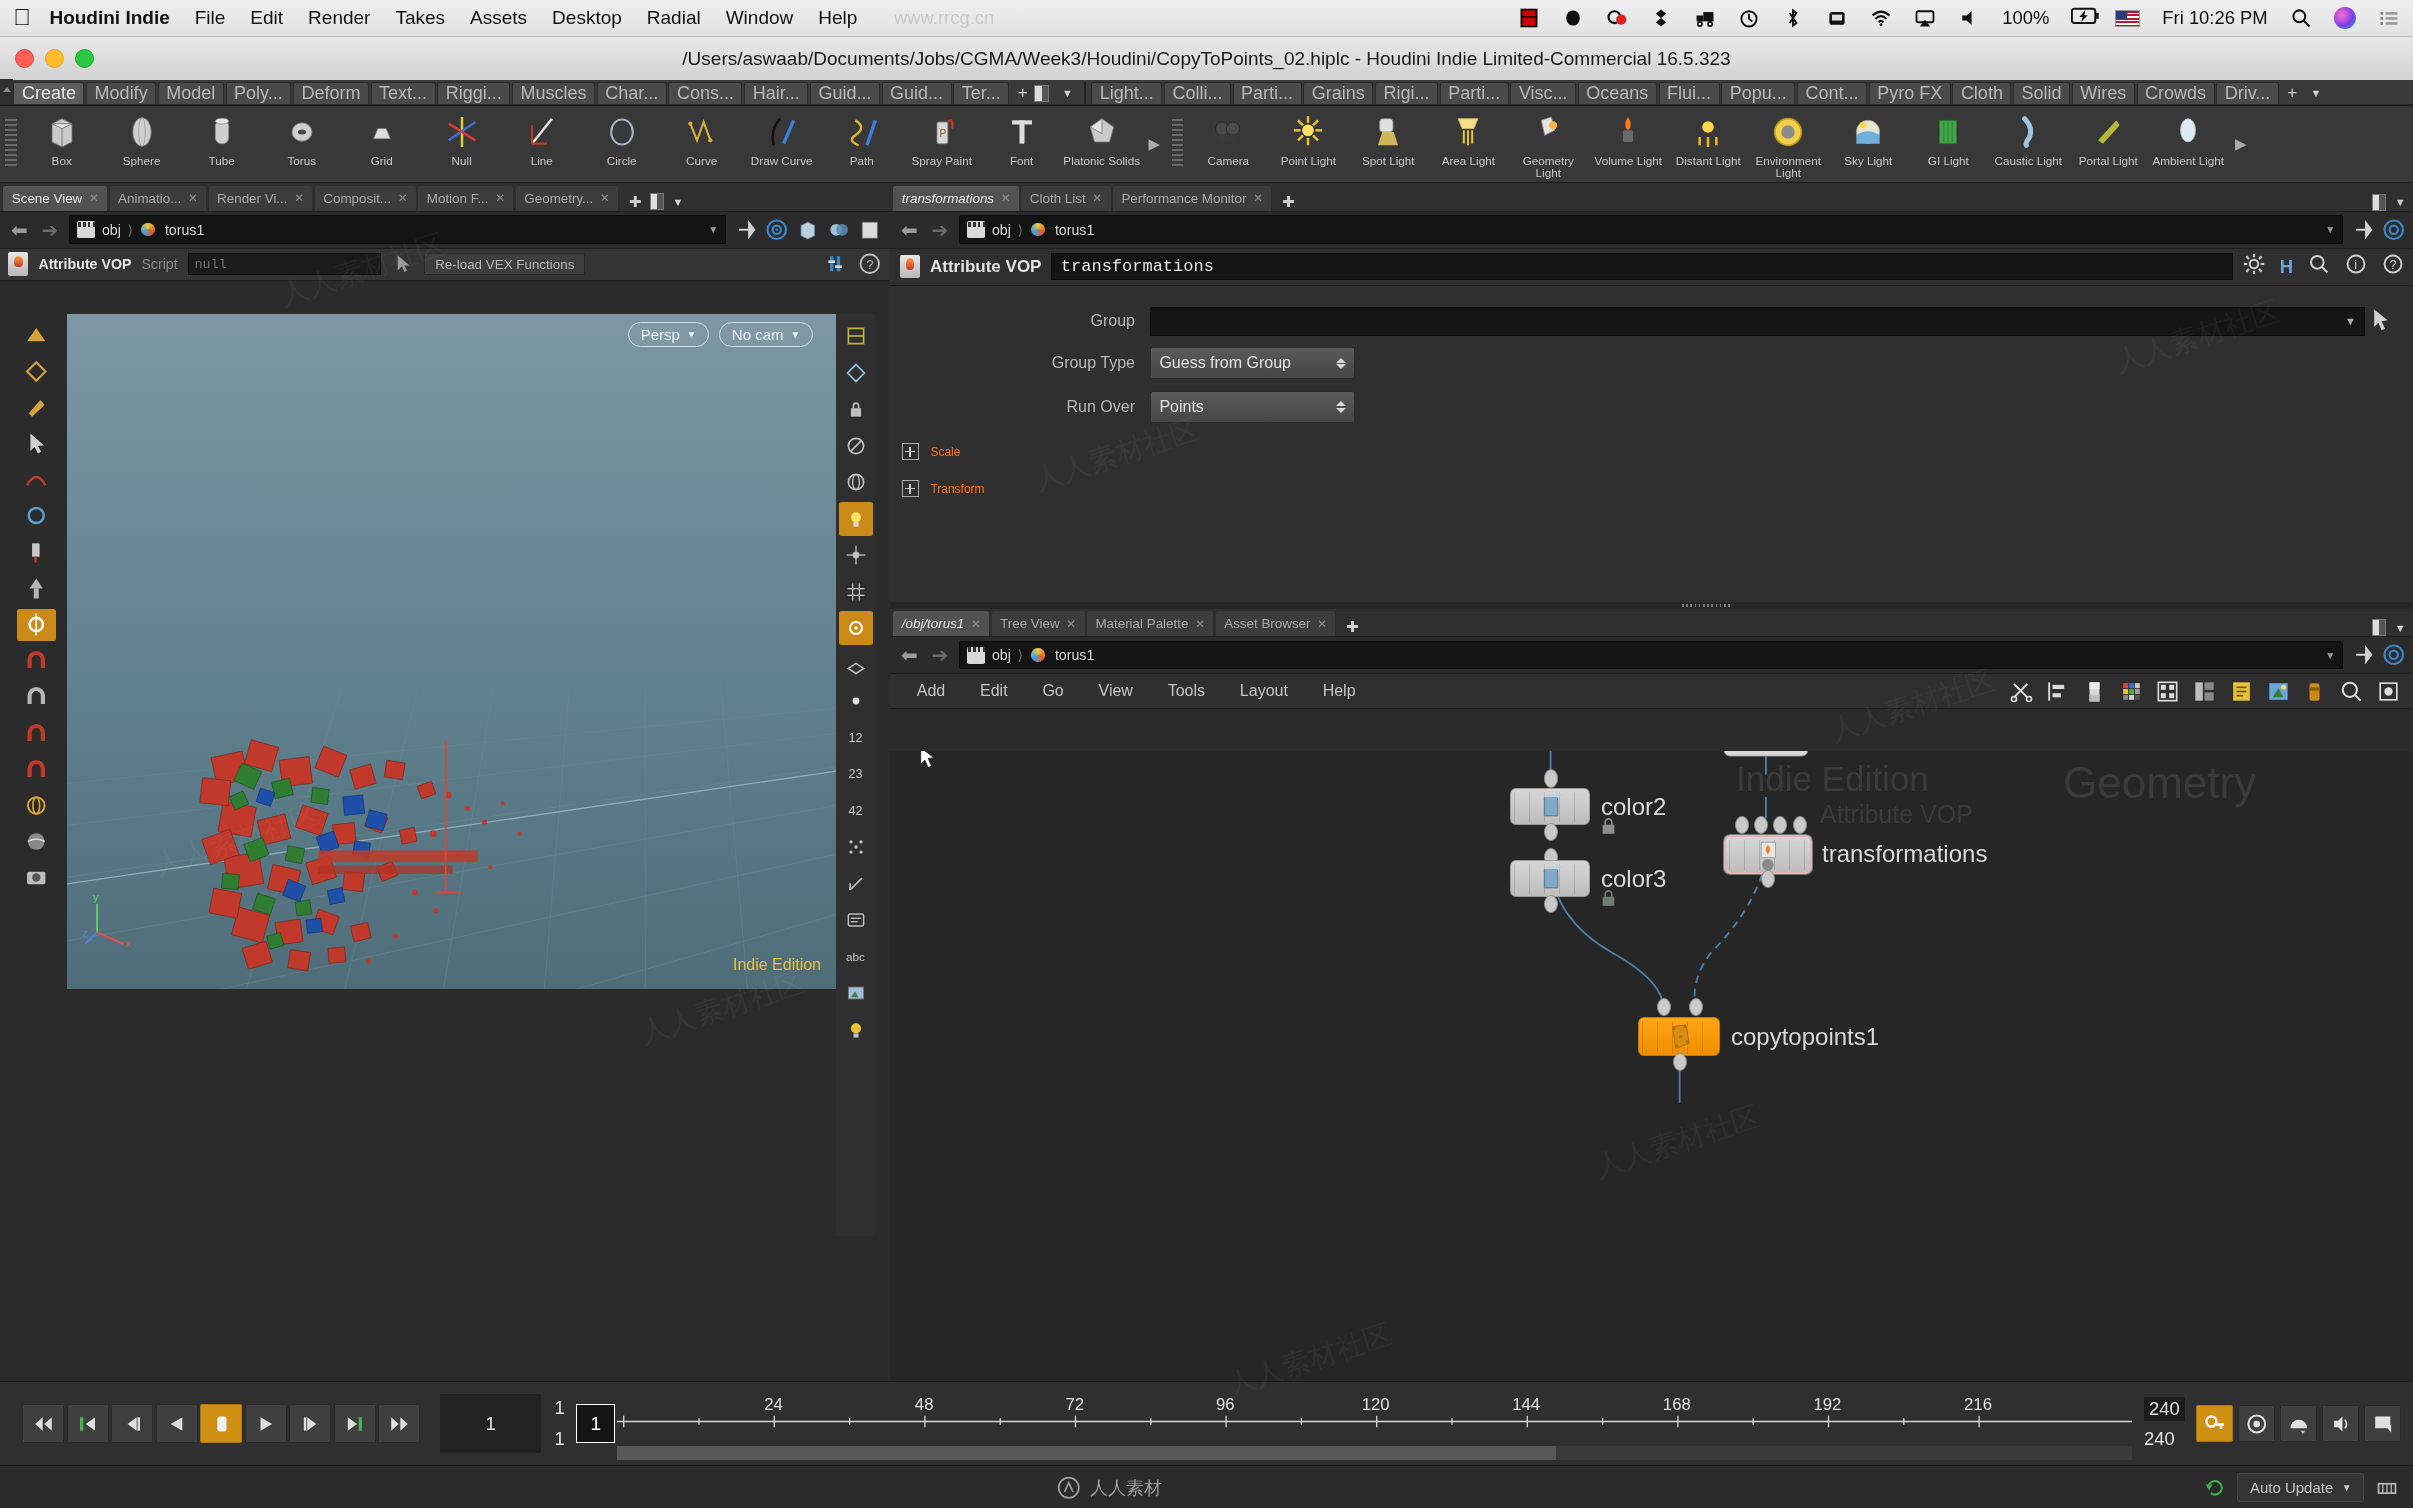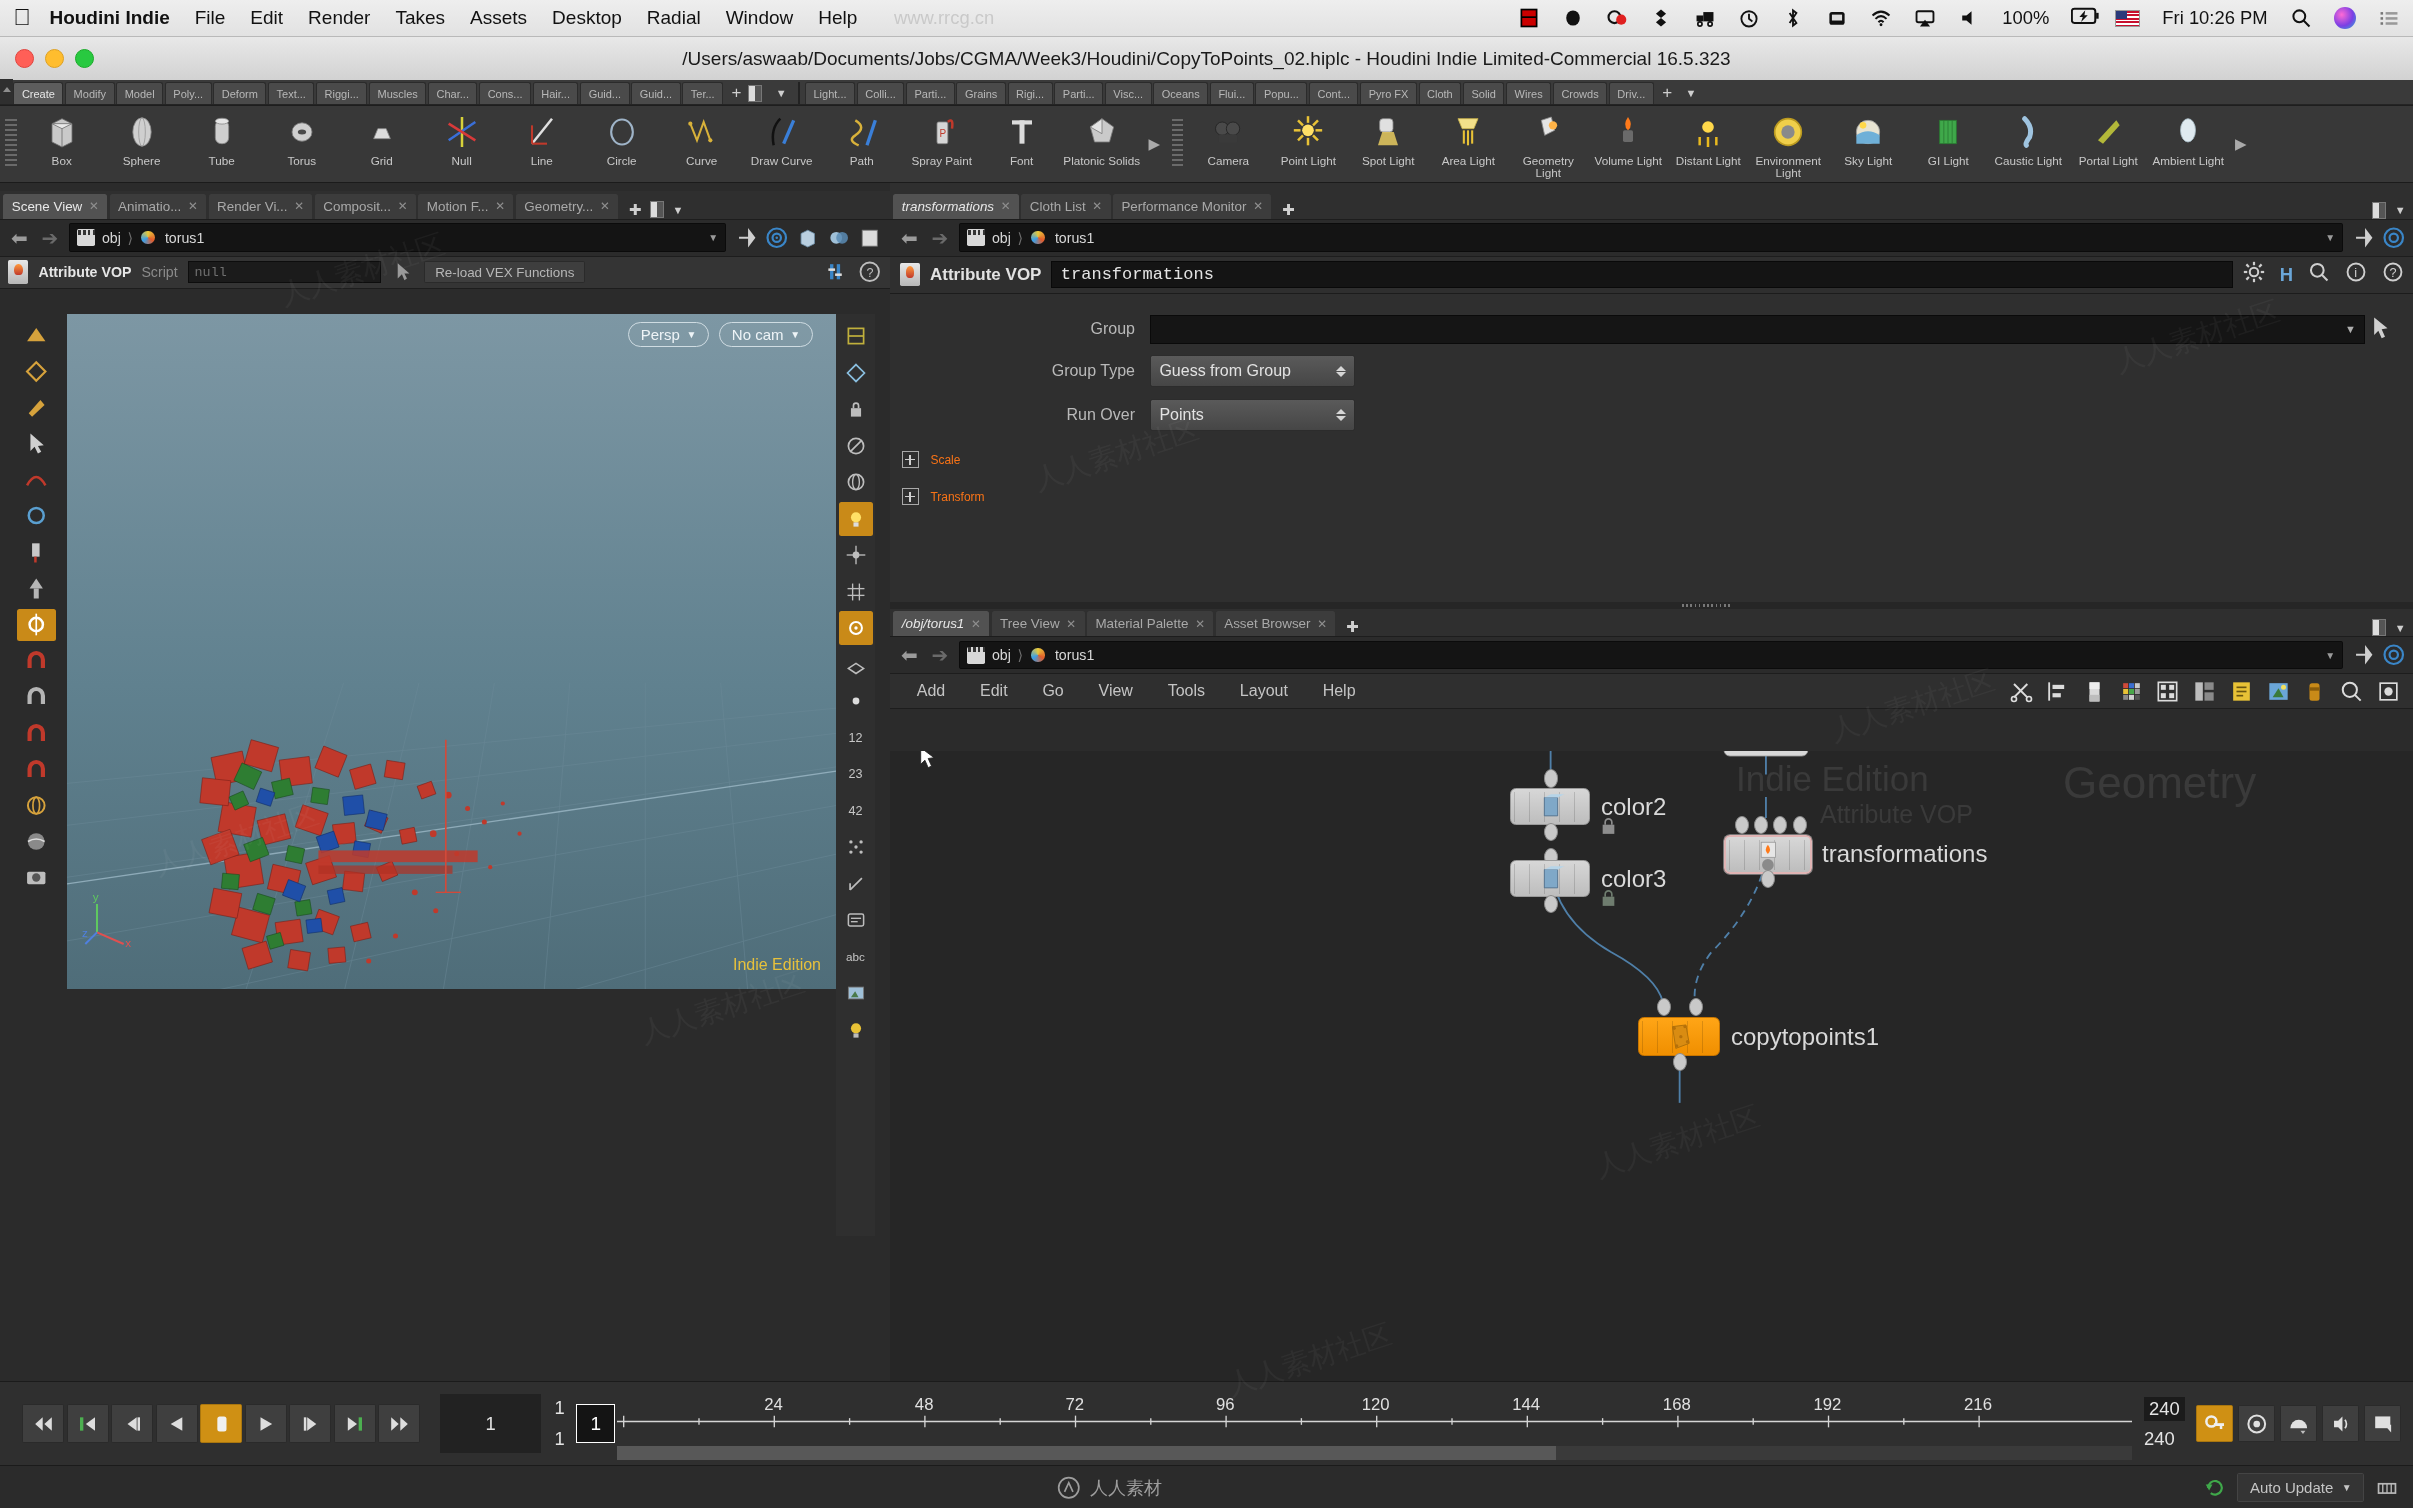--- a/index.html
+++ b/index.html
@@ -55,21 +55,21 @@
   .shelftabs {
     position:absolute; left:0; top:80px; width:2413px; height:25px;
     background:#3a3a3a; display:flex; align-items:flex-end;
     border-bottom:0.8px solid #242424;
   }
   .shelfgrip{width:13.4px;height:25px;background:#2f2f2f;position:relative;}
   .shelfgrip::after{content:"";position:absolute;left:3.4px;top:7.5px;
     border-left:4.2px solid transparent;border-right:4.2px solid transparent;border-bottom:5.9px solid #8d8d8d;}
   .stab {
     height:22px; min-width:40px; padding:0 7.5px; margin-right:1.7px;
-    background:#4a4a4a; color:#b8b8b8; font-size:11px;
+    background:#4a4a4a; color:#b8b8b8; font-size:18px;
     display:flex; align-items:center; justify-content:center;
     border:0.8px solid #2b2b2b; border-bottom:none;
     border-radius:2.5px 2.5px 0 0; white-space:nowrap;
   }
   .stab.active { background:#5d5d5d; color:#e7e7e7; }
   .shelfplus { color:#cfcfcf; font-size:17px; padding:0 6.7px; height:22px; display:flex; align-items:center;}
   .shelfcaret{color:#cfcfcf;font-size:11px;padding:0 6.7px;height:22px;display:flex;align-items:center;}
   .shelf-sep{width:1.7px;height:22px;background:#222;margin:0 5px;}
 
   
@@ -91,21 +91,21 @@
     background:repeating-linear-gradient(#6a6a6a 0 1.7px,transparent 1.7px 5px);margin:0 5px;}
 
   
   .main { position:absolute; left:0; top:183px; width:2413px; height:1198px; background:#232323;}
 
   
   .leftcol { position:absolute; left:0; top:0; width:890px; height:1198px; background:#2b2b2b;}
 
   .panetabs {
     height:28.5px; background:#2f2f2f; display:flex; align-items:flex-end;
-    border-bottom:0.8px solid #1d1d1d; padding-left:3.4px;margin-top:8px;
+    border-bottom:0.8px solid #1d1d1d; padding-left:3.4px;
   }
   .ptab{
     height:25px;padding:0 8.4px;margin-right:2.5px;background:#3c3c3c;color:#a9a9a9;
     font-size:13.4px;display:flex;align-items:center;gap:6.7px;
     border-radius:2.5px 2.5px 0 0; white-space:nowrap;
   }
   .ptab.active{background:#525252;color:#e8e8e8;}
   .ptab .x{font-size:11.7px;color:#8f8f8f;}
   .ptab-tools{display:flex;align-items:center;gap:8.4px;padding:0 8.4px;color:#cfcfcf;font-size:15px;}
   .sqicon{width:14.2px;height:17px;background:linear-gradient(90deg,#ddd 50%,#555 50%);border:0.8px solid #777;display:inline-block;}

